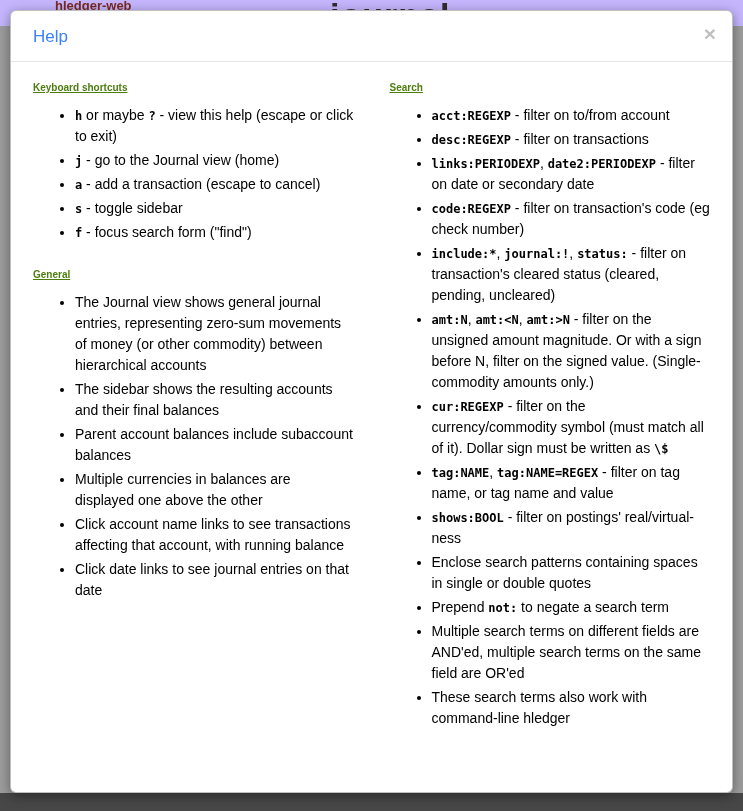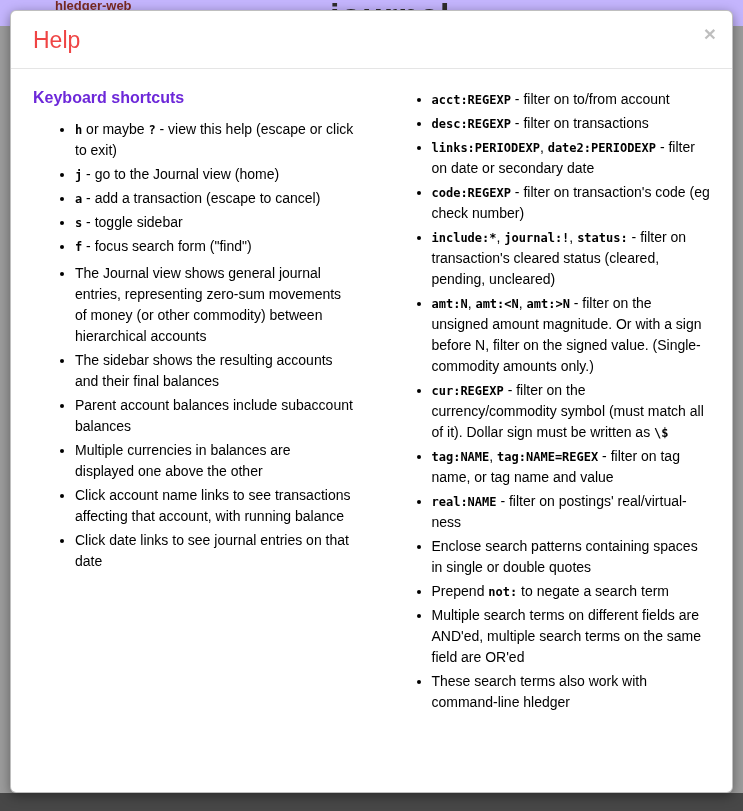--- a/index.html
+++ b/index.html
@@ -41,42 +41,43 @@
     overflow: hidden;
     box-sizing: border-box;
   }
   .modal-header {
     position: relative;
     padding: 16px 16px 14px 22px;
     border-bottom: 1px solid #e5e5e5;
   }
   .modal-title {
     margin: 0;
-    font-size: 23px;
+    font-size: 17px;
     font-weight: 500;
-    color: #ef4444;
+    color: #3b82f6;
   }
   .close {
     position: absolute; right: 16px; top: 12px;
     font-size: 21px; font-weight: bold; line-height: 1;
     color: #000; opacity: 0.25; cursor: pointer;
   }
   .modal-body {
     display: flex;
     gap: 36px;
     padding: 20px 22px 16px 22px;
     box-sizing: border-box;
   }
   .col { flex: 1; min-width: 0; }
 
   .section-heading {
     margin: 0 0 12px 0;
-    font-size: 16px;
+    font-size: 10px;
     font-weight: bold;
-    color: #6d28d9;
+    color: #4d7c0f;
+    text-decoration: underline;
   }
   .section-heading.spaced { margin-top: 26px; }
 
   ul.help-list {
     margin: 0 0 6px 0;
     padding: 0 0 0 30px;
     font-size: 14px;
     line-height: 1.5;
     color: #000;
   }
@@ -106,40 +107,42 @@
   <div class="modal-body">
     <div class="col">
       <h3 class="section-heading">Keyboard shortcuts</h3>
       <ul class="help-list">
           <li><span class="code">h</span><span> or maybe </span><span class="code">?</span><span> - view this help (escape or click to exit)</span></li>
           <li><span class="code">j</span><span> - go to the Journal view (home)</span></li>
           <li><span class="code">a</span><span> - add a transaction (escape to cancel)</span></li>
           <li><span class="code">s</span><span> - toggle sidebar</span></li>
           <li><span class="code">f</span><span> - focus search form ("find")</span></li>
         </ul>
+      <h3 class="section-heading spaced">General</h3>
       <ul class="help-list">
           <li><span>The Journal view shows general journal entries, representing zero-sum movements of money (or other commodity) between hierarchical accounts</span></li>
           <li><span>The sidebar shows the resulting accounts and their final balances</span></li>
           <li><span>Parent account balances include subaccount balances</span></li>
           <li><span>Multiple currencies in balances are displayed one above the other</span></li>
           <li><span>Click account name links to see transactions affecting that account, with running balance</span></li>
           <li><span>Click date links to see journal entries on that date</span></li>
         </ul>
     </div>
     <div class="col">
+      <h3 class="section-heading">Search</h3>
       <ul class="help-list">
           <li><span class="code">acct:REGEXP</span><span> - filter on to/from account</span></li>
           <li><span class="code">desc:REGEXP</span><span> - filter on transactions</span></li>
           <li><span class="code">links:PERIODEXP</span><span>, </span><span class="code">date2:PERIODEXP</span><span> - filter on date or secondary date</span></li>
           <li><span class="code">code:REGEXP</span><span> - filter on transaction's code (eg check number)</span></li>
           <li><span class="code">include:*</span><span>, </span><span class="code">journal:!</span><span>, </span><span class="code">status:</span><span> - filter on transaction's cleared status (cleared, pending, uncleared)</span></li>
           <li><span class="code">amt:N</span><span>, </span><span class="code">amt:&lt;N</span><span>, </span><span class="code">amt:&gt;N</span><span> - filter on the unsigned amount magnitude. Or with a sign before N, filter on the signed value. (Single-commodity amounts only.)</span></li>
           <li><span class="code">cur:REGEXP</span><span> - filter on the currency/commodity symbol (must match all of it). Dollar sign must be written as </span><span class="code">\$</span></li>
           <li><span class="code">tag:NAME</span><span>, </span><span class="code">tag:NAME=REGEX</span><span> - filter on tag name, or tag name and value</span></li>
-          <li><span class="code">real:NAME</span><span> - filter on postings' real/virtual-ness</span></li>
+          <li><span class="code">shows:BOOL</span><span> - filter on postings' real/virtual-ness</span></li>
           <li><span>Enclose search patterns containing spaces in single or double quotes</span></li>
           <li><span>Prepend </span><span class="code">not:</span><span> to negate a search term</span></li>
           <li><span>Multiple search terms on different fields are AND'ed, multiple search terms on the same field are OR'ed</span></li>
           <li><span>These search terms also work with command-line hledger</span></li>
         </ul>
     </div>
   </div>
 </div>
 
 </body></html>

